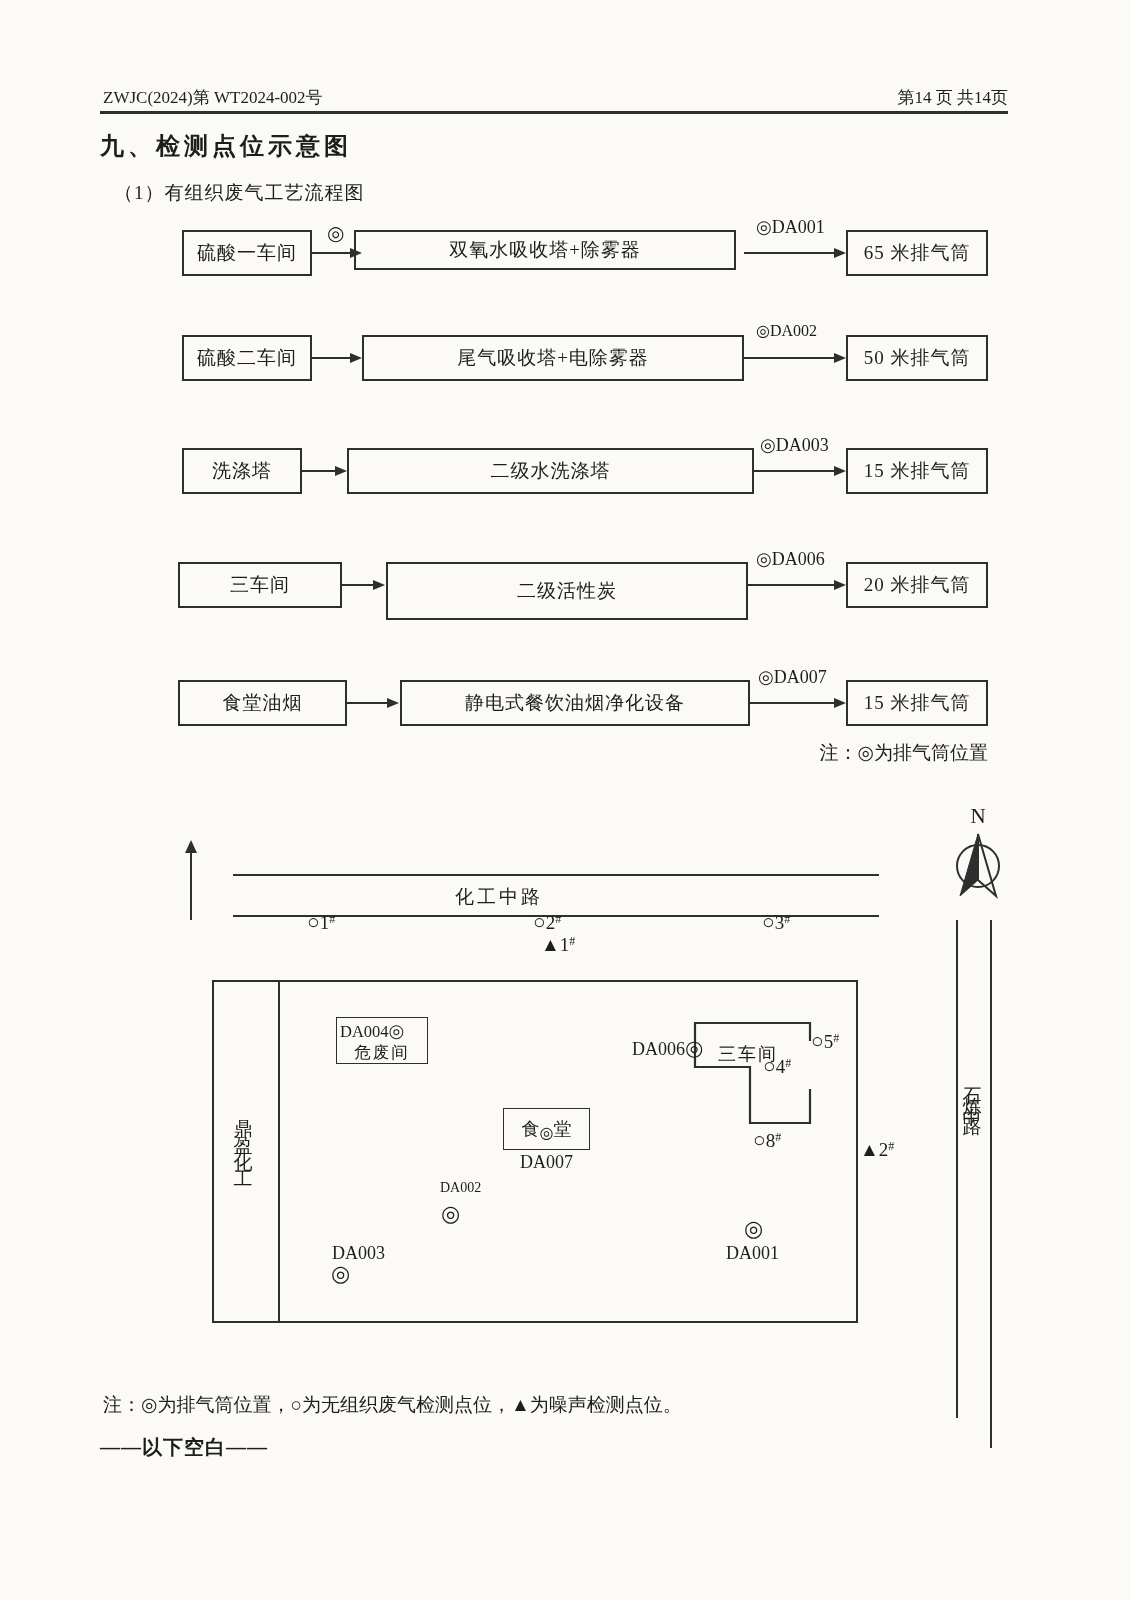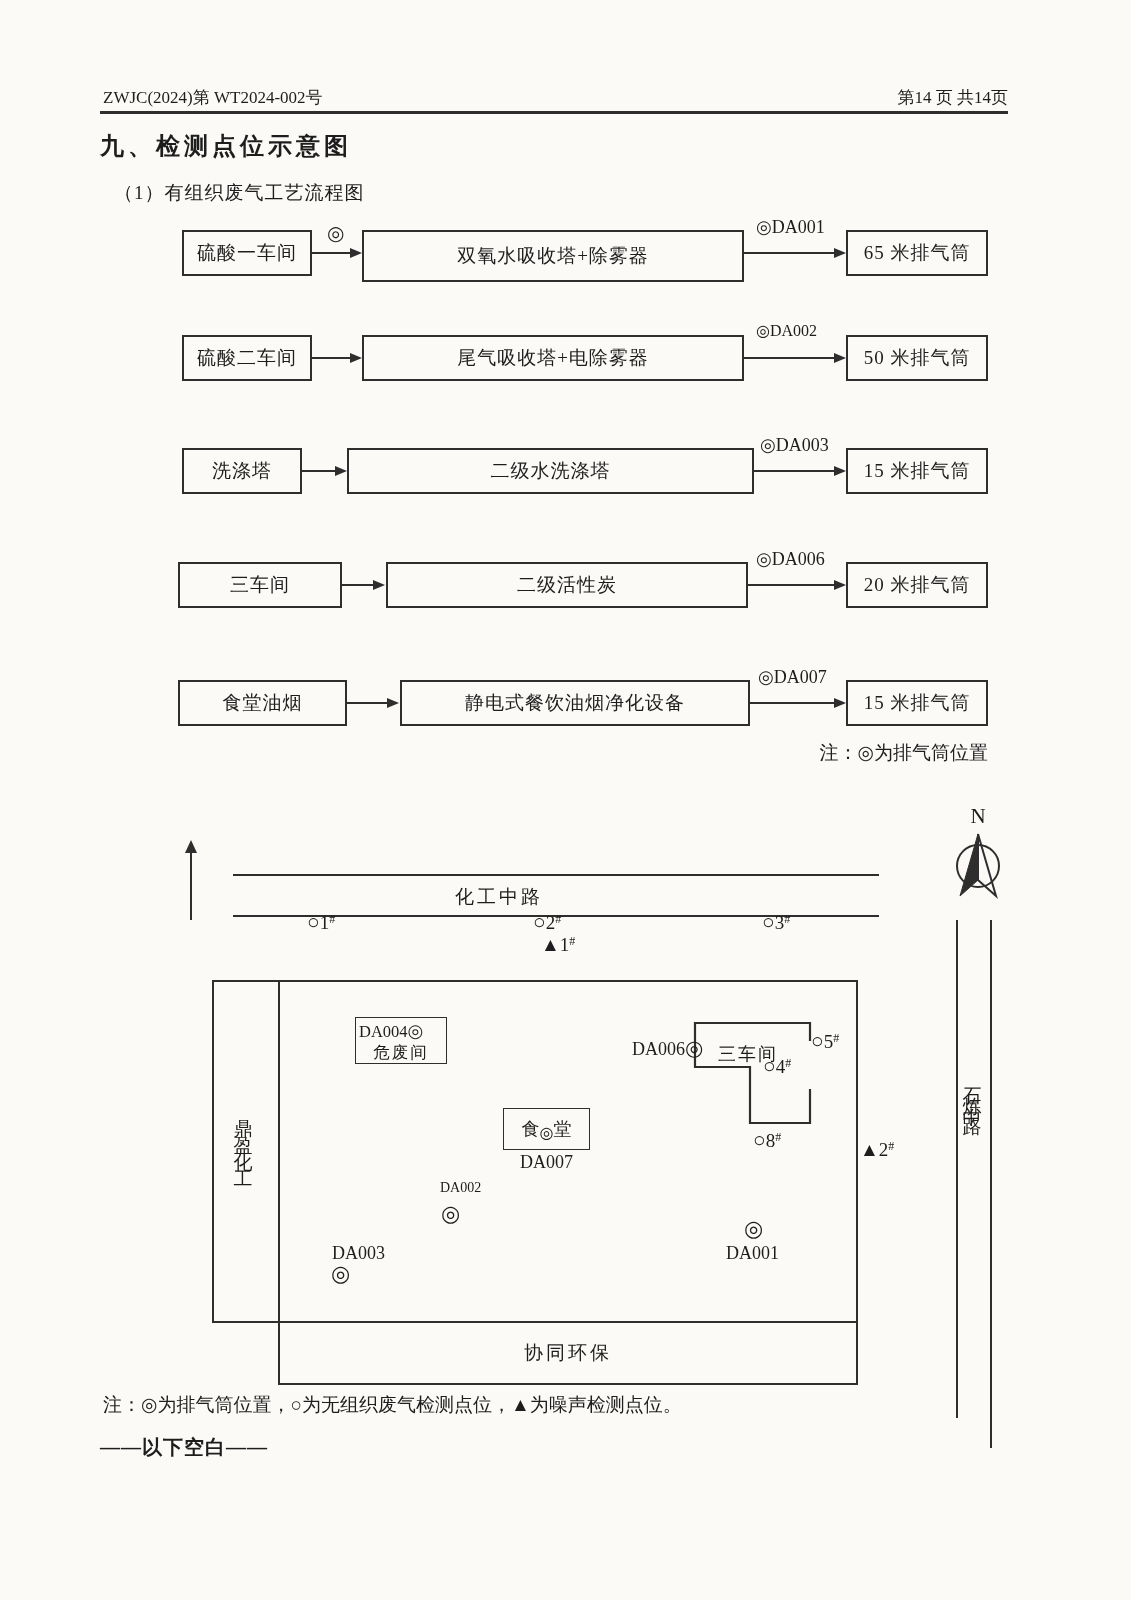--- a/index.html
+++ b/index.html
@@ -46,21 +46,21 @@
 
   <div class="lbl title" style="left:100px;top:130px;">九、检测点位示意图</div>
   <div class="lbl" style="left:114px;top:180px;font-size:19px;letter-spacing:1px;">（1）有组织废气工艺流程图</div>
 
   <div>
     <div class="box" style="left:182px;top:230px;width:130px;height:46px;">
         <span>硫酸一车间</span>
       </div>
     <span class="lbl" style="left:327px;top:223px;font-size:20px;line-height:1;">◎</span>
     <div class="arrow" style="left:312px;top:252px;width:47px;"></div>
-    <div class="box" style="left:362px;top:230px;width:382px;height:52px;">
+    <div class="box" style="left:354px;top:230px;width:382px;height:40px;">
         <span>双氧水吸收塔+除雾器</span>
       </div>
     <span class="lbl" style="left:756px;top:216px;font-size:18px;">◎DA001</span>
     <div class="arrow" style="left:744px;top:252px;width:99px;"></div>
     <div class="box" style="left:846px;top:230px;width:142px;height:46px;">
         <span>65 米排气筒</span>
       </div>
   </div>
 
   <div>
@@ -91,21 +91,21 @@
     <div class="box" style="left:846px;top:448px;width:142px;height:46px;">
         <span>15 米排气筒</span>
       </div>
   </div>
 
   <div>
     <div class="box" style="left:178px;top:562px;width:164px;height:46px;">
         <span>三车间</span>
       </div>
     <div class="arrow" style="left:342px;top:584px;width:40px;"></div>
-    <div class="box" style="left:386px;top:562px;width:362px;height:46px;">
+    <div class="box" style="left:386px;top:562px;width:362px;height:58px;">
         <span>二级活性炭</span>
       </div>
     <span class="lbl" style="left:756px;top:548px;font-size:18px;">◎DA006</span>
     <div class="arrow" style="left:748px;top:584px;width:95px;"></div>
     <div class="box" style="left:846px;top:562px;width:142px;height:46px;">
         <span>20 米排气筒</span>
       </div>
   </div>
 
   <div>
@@ -142,21 +142,21 @@
 
   <span class="pt" style="left:307px;top:912px;"><span class="c">○</span><span>1</span><sup class="hash">#</sup></span>
   <span class="pt" style="left:533px;top:912px;"><span class="c">○</span><span>2</span><sup class="hash">#</sup></span>
   <span class="pt" style="left:762px;top:912px;"><span class="c">○</span><span>3</span><sup class="hash">#</sup></span>
   <span class="pt" style="left:541px;top:934px;"><span class="t">▲</span><span>1</span><sup class="hash">#</sup></span>
 
   <div class="box" style="left:212px;top:980px;width:68px;height:343px;border-width:2px;"></div>
   <div class="box" style="left:278px;top:980px;width:580px;height:343px;border-width:2px;"></div>
   <div class="vtext" style="left:234px;top:1104px;">鼎盈化工</div>
 
-  <div class="abs" style="left:355px;top:1017px;width:92px;height:47px;border:1.5px solid #2e2e2e;box-sizing:border-box;">
+  <div class="abs" style="left:336px;top:1017px;width:92px;height:47px;border:1.5px solid #2e2e2e;box-sizing:border-box;">
     <div style="font-size:16.5px;padding:2px 0 0 3px;white-space:nowrap;"><span>DA004</span><span style="font-size:18px;">◎</span></div>
     <div style="font-size:16.5px;text-align:center;letter-spacing:2px;margin-top:0;">危废间</div>
   </div>
 
   <svg class="abs" style="left:693px;top:1021px;" width="120" height="105" viewBox="0 0 120 105">
     <polyline points="117,20 117,2 2,2 2,46 57,46 57,102 117,102 117,68" fill="none" stroke="#2e2e2e" stroke-width="2.2"></polyline>
   </svg>
   <span class="lbl" style="left:632px;top:1036px;font-size:18px;"><span>DA006</span><span style="font-size:21px;">◎</span></span>
   <span class="lbl" style="left:718px;top:1042px;font-size:18px;letter-spacing:2px;">三车间</span>
   <span class="pt" style="left:811px;top:1031px;"><span class="c">○</span><span>5</span><sup class="hash">#</sup></span>
@@ -171,23 +171,20 @@
   </div>
   <div class="lbl" style="left:500px;top:1152px;width:93px;text-align:center;font-size:18px;">DA007</div>
 
   <span class="lbl" style="left:440px;top:1180px;font-size:14px;">DA002</span>
   <span class="smark" style="left:441px;top:1203px;">◎</span>
   <span class="lbl" style="left:332px;top:1243px;font-size:18px;">DA003</span>
   <span class="smark" style="left:331px;top:1263px;">◎</span>
   <span class="smark" style="left:744px;top:1218px;">◎</span>
   <span class="lbl" style="left:726px;top:1243px;font-size:18px;">DA001</span>
 
-  <div class="abs" style="left:278px;top:1323px;width:580px;height:62px;border:2px solid #2e2e2e;border-top:none;box-sizing:border-box;display:flex;align-items:center;justify-content:center;font-size:19px;letter-spacing:3px;">
-    <span>协同环保</span>
-  </div>
 
   <div class="vline" style="left:956px;top:920px;height:498px;"></div>
   <div class="vline" style="left:990px;top:920px;height:528px;"></div>
   <div class="vtext" style="left:963px;top:1072px;letter-spacing:10px;">石炼中路</div>
 
   <div class="lbl" style="left:103px;top:1392px;font-size:19px;">注：◎为排气筒位置，○为无组织废气检测点位，▲为噪声检测点位。</div>
   <div class="lbl" style="left:100px;top:1434px;font-size:20px;font-weight:600;letter-spacing:1px;">——以下空白——</div>
 
 </div>
 

